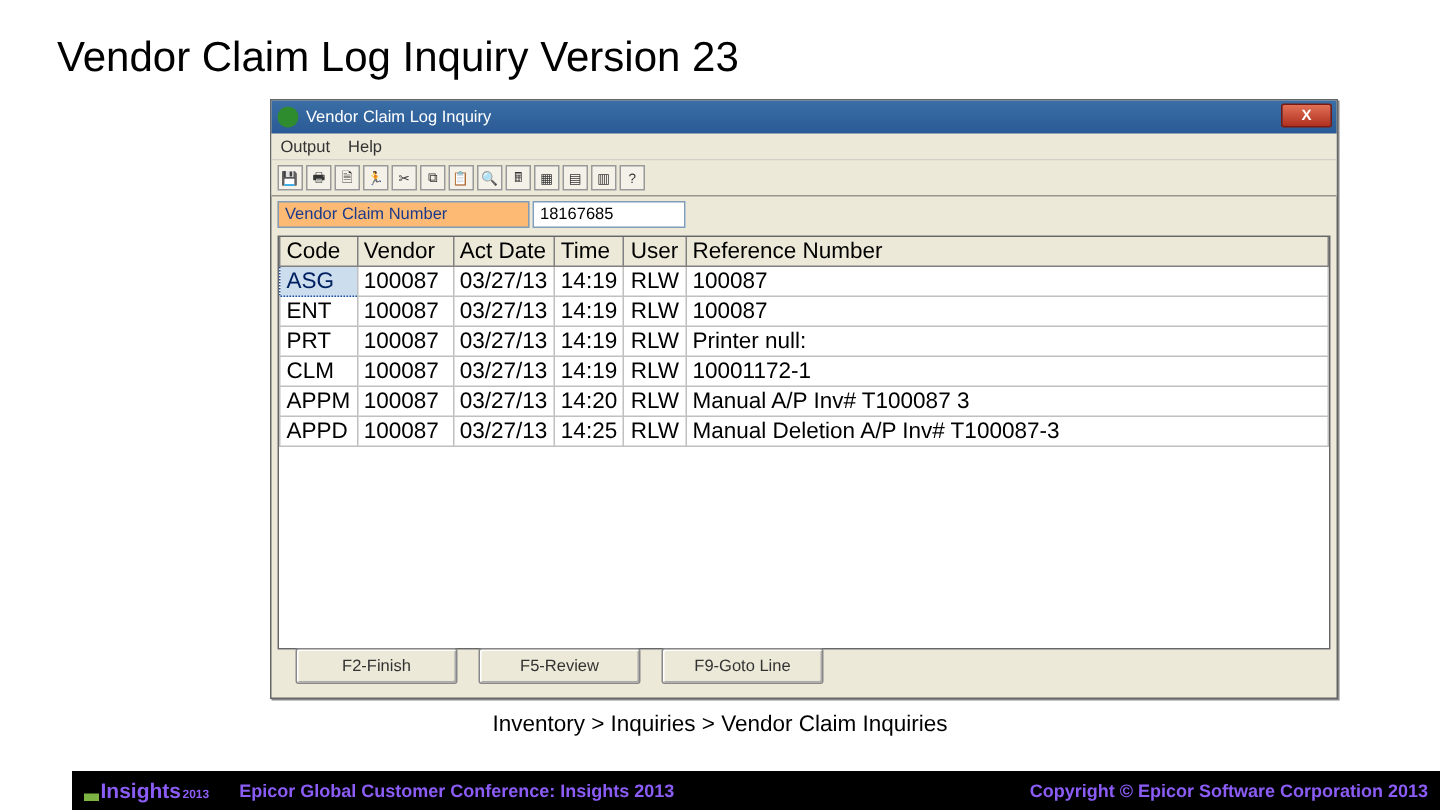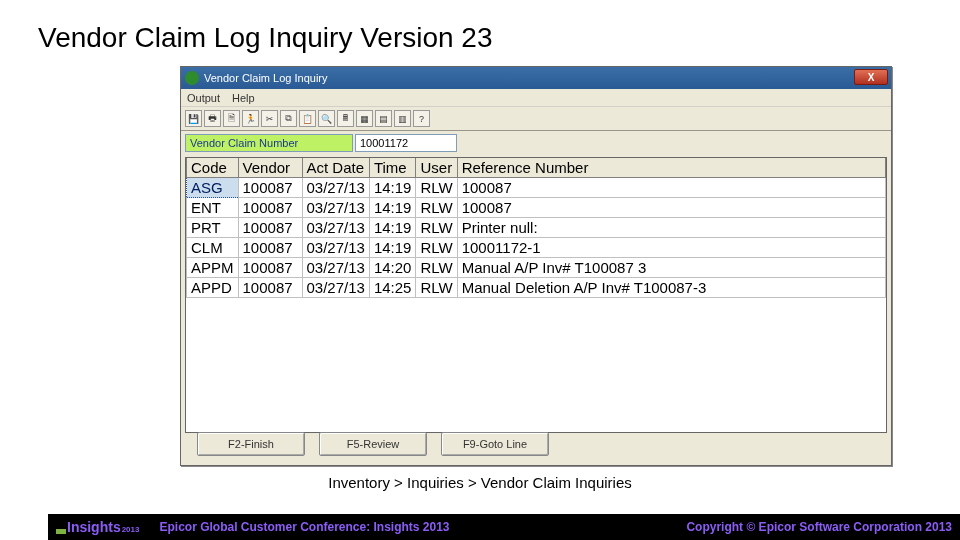--- a/index.html
+++ b/index.html
@@ -79,21 +79,21 @@
   }
   .filter-row {
     height: 24px;
     display:flex; align-items:center;
     padding: 2px 4px;
     gap: 2px;
   }
   .filter-label {
     width: 168px;
     height: 18px;
-    background: #bef264;
+    background: #fdba74;
     border: 1px solid #7f9db9;
     padding: 2px 4px;
     color: #1a3a8a;
     font-size: 11px;
   }
   .filter-value {
     width: 102px; height: 18px;
     background: #fff;
     border: 1px solid #7f9db9;
     padding: 2px 4px;
@@ -199,21 +199,21 @@
     <div class="tb">📋</div>
     <div class="tb">🔍</div>
     <div class="tb">🖩</div>
     <div class="tb">▦</div>
     <div class="tb">▤</div>
     <div class="tb">▥</div>
     <div class="tb">?</div>
   </div>
   <div class="filter-row">
     <div class="filter-label">Vendor Claim Number</div>
-    <div class="filter-value">10001172</div>
+    <div class="filter-value">18167685</div>
   </div>
 
   <div class="grid">
     <table>
       <thead>
         <tr>
           <th class="col-code">Code</th>
           <th class="col-vendor">Vendor</th>
           <th class="col-date">Act Date</th>
           <th class="col-time">Time</th>

